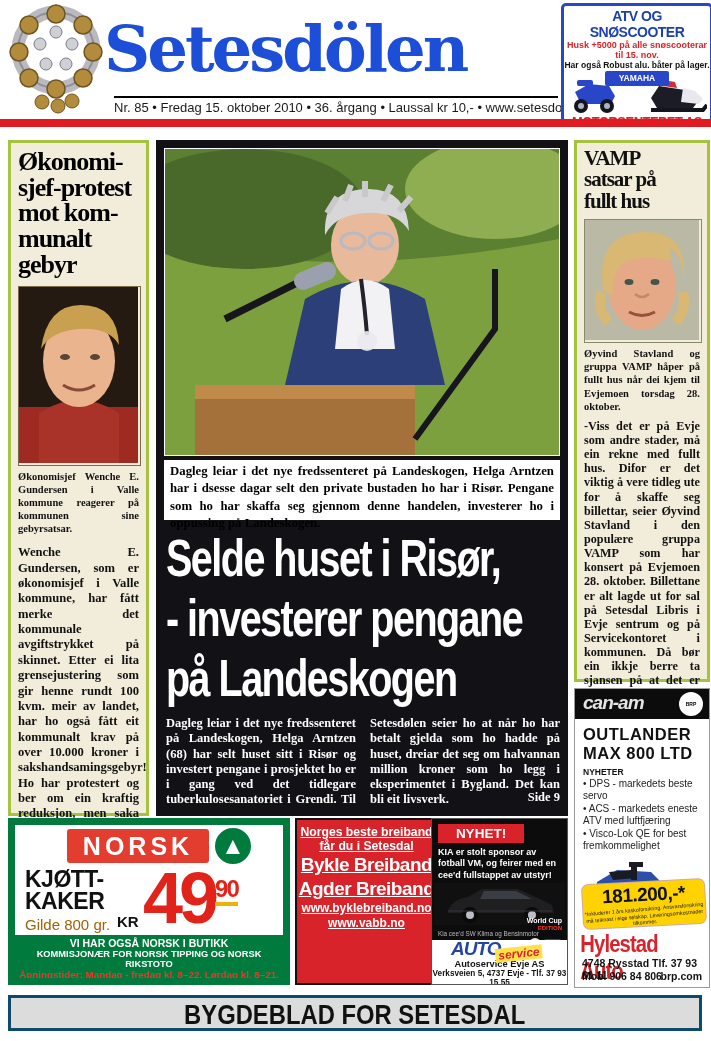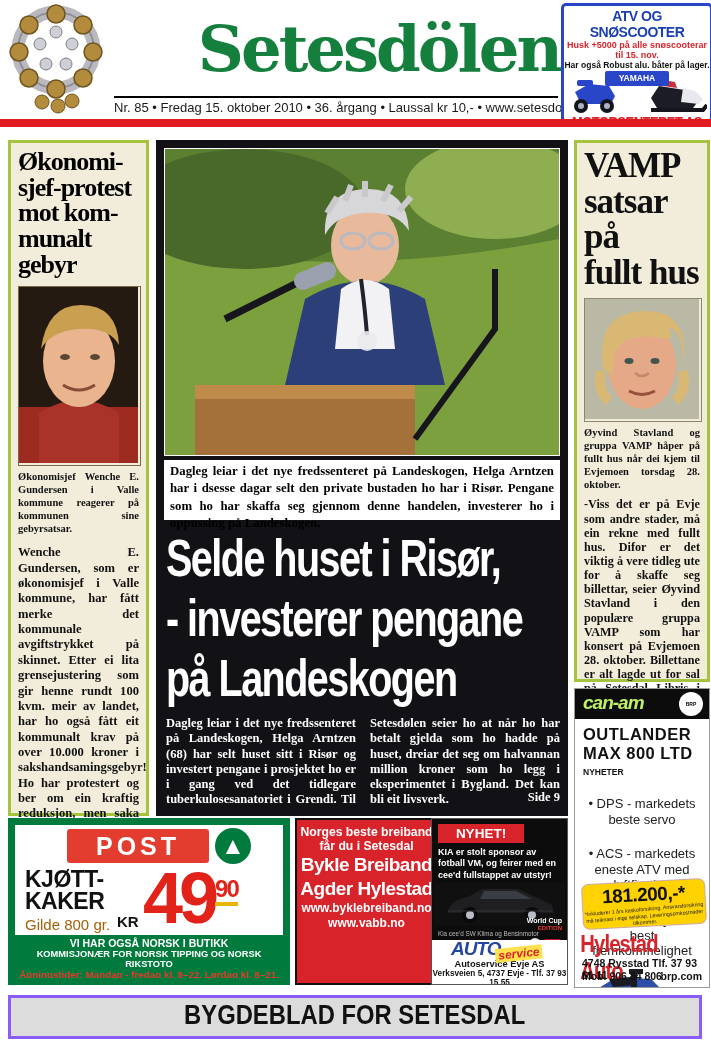--- a/index.html
+++ b/index.html
@@ -2,23 +2,23 @@
 <html><head>
 <meta charset="utf-8">
 <style>
   html,body{margin:0;padding:0;background:#888;}
   .page{position:relative;width:711px;height:1041px;background:#fff;overflow:hidden;
         font-family:"Liberation Serif",serif;color:#111;}
   .abs{position:absolute;}
 
   
   .m-logo{left:6px;top:2px;width:100px;height:112px;}
-  .m-title{left:104px;top:6px;width:456px;height:88px;text-align:right;
+  .m-title{left:104px;top:6px;width:456px;height:88px;text-align:left;
            font-family:"DejaVu Serif",serif;font-weight:bold;font-size:64px;line-height:86px;
-           letter-spacing:-3px;color:#15803d;}
+           letter-spacing:-3px;color:#1d4ed8;}
   .m-rule{left:114px;top:96px;width:444px;height:2px;background:#000;}
   .m-dateline{left:114px;top:100px;width:444px;font-family:"Liberation Sans",sans-serif;
               font-size:13px;color:#1a1a1a;white-space:nowrap;}
   .atv{left:561px;top:3px;width:146px;height:114px;border:3px solid #2a46c8;border-radius:5px;
        background:#fff;font-family:"Liberation Sans",sans-serif;text-align:center;overflow:hidden;}
   .atv-title{font-size:14px;font-weight:900;color:#1b3fae;letter-spacing:-0.5px;margin-top:2px;}
   .atv-l1{font-size:9px;font-weight:900;color:#d8232a;}
   .atv-l2{font-size:8.5px;font-weight:900;color:#111;}
   .atv-mid{position:relative;height:44px;}
   .yam{position:absolute;left:41px;top:1px;width:64px;height:15px;background:#2a46c8;color:#fff;
@@ -44,37 +44,37 @@
          text-align:justify;}
   .c-head{left:10px;top:388px;width:400px;color:#fff;font-family:"Liberation Sans",sans-serif;
           font-weight:bold;font-size:52px;line-height:60px;letter-spacing:-2px;white-space:nowrap;
           transform:scaleX(0.76);transform-origin:left top;}
   .c-body{left:10px;top:576px;width:394px;color:#fff;font-size:12.5px;font-weight:bold;
           line-height:1.22;text-align:justify;column-count:2;column-gap:14px;}
   .c-side{left:10px;top:650px;width:394px;color:#fff;font-size:12.5px;font-weight:bold;text-align:right;}
 
   
   .rightcol{left:574px;top:140px;width:136px;height:542px;padding:5px 7px;}
-  .rc-head{font-size:35px;font-weight:bold;line-height:1.02;letter-spacing:-1px;}
+  .rc-head{font-size:21px;font-weight:bold;line-height:1.02;letter-spacing:-1px;}
   .rc-photo{width:116px;height:122px;margin:7px 0 4px 0;border:1px solid #8a8a6a;}
   .rc-body{font-size:12.2px;font-weight:bold;line-height:1.16;text-align:justify;margin-top:6px;}
   .rc-side{font-weight:bold;text-align:right;font-size:12.2px;margin-top:-14px;}
 
   
   .canam{left:574px;top:688px;width:136px;height:300px;background:#fff;border:1px solid #9a9a9a;
          box-sizing:border-box;font-family:"Liberation Sans",sans-serif;overflow:hidden;}
   .ca-bar{height:30px;background:#0c0c0c;position:relative;}
-  .ca-brand{position:absolute;left:8px;top:3px;color:#bef264;font-size:19px;font-weight:900;
+  .ca-brand{position:absolute;left:8px;top:3px;color:#e5e5e5;font-size:19px;font-weight:900;
             font-style:italic;letter-spacing:-1px;}
   .ca-circ{position:absolute;right:6px;top:3px;width:24px;height:24px;border-radius:50%;
            background:#fff;color:#000;font-size:5px;font-weight:bold;text-align:center;line-height:24px;}
   .ca-model{font-size:16.5px;font-weight:bold;letter-spacing:0.5px;color:#111;line-height:1.15;
             margin:6px 0 0 8px;}
   .ca-ny{font-size:8.5px;font-weight:bold;margin:4px 0 0 8px;}
-  .ca-bul{font-size:13px;color:#222;margin:19px 0 0 8px;width:118px;line-height:1.2;text-align:center;}
+  .ca-bul{font-size:10px;color:#222;margin:1px 0 0 8px;width:118px;line-height:1.2;}
   .ca-img{margin:2px 0 0 4px;}
   .ca-tag{position:absolute;left:8px;top:193px;width:122px;height:44px;background:#ffd200;
           border-radius:6px;transform:rotate(-3deg);text-align:center;box-shadow:0 0 0 1px #caa;}
   .ca-price{font-size:19px;font-weight:900;color:#111;margin-top:2px;letter-spacing:-0.5px;}
   .ca-fine{font-size:5.3px;color:#222;line-height:1.25;transform:rotate(-2deg);}
   .ca-dealer{position:absolute;left:0;top:242px;width:136px;text-align:left;padding-left:6px;
              font-size:23px;font-weight:900;color:#d8232a;letter-spacing:-1px;
              transform:scaleX(0.88);transform-origin:left;}
   .ca-addr{position:absolute;left:7px;font-size:10.5px;font-weight:bold;color:#111;}
   .ca-site{position:absolute;right:7px;top:281px;font-size:10.5px;font-weight:900;}
@@ -99,21 +99,21 @@
   .sp-p-cents{font-size:24px;vertical-align:26px;border-bottom:4px solid #eab308;letter-spacing:-2px;}
   .sp-band{position:absolute;left:0;bottom:0;width:100%;height:43px;background:#007b3d;
            text-align:center;color:#fff;}
   .sp-i1{font-size:10.5px;font-weight:900;margin-top:2px;}
   .sp-i2{font-size:9.3px;font-weight:900;}
   .sp-hours{font-size:9.8px;font-weight:900;color:#e8392b;}
 
   
   .brei{left:295px;top:818px;width:143px;height:167px;background:#d8232a;border:2px solid #111;
         box-sizing:border-box;text-align:center;color:#fff;font-family:"Liberation Sans",sans-serif;
-        overflow:hidden;}
+        overflow:hidden;text-decoration:underline;}
   .br-intro{font-size:12.2px;font-weight:900;line-height:1.15;margin-top:5px;}
   .br-brand{font-size:19px;font-weight:900;letter-spacing:-0.5px;line-height:1.25;}
   .br-url{font-size:12px;font-weight:bold;line-height:1.25;}
 
   
   .kia{left:431px;top:818px;width:137px;height:167px;background:#0c0c0c;border:1px solid #555;
        box-sizing:border-box;font-family:"Liberation Sans",sans-serif;color:#fff;overflow:hidden;}
   .ki-badge{width:86px;height:19px;background:#d8232a;color:#fff;font-size:13.5px;font-weight:900;
             text-align:center;line-height:19px;margin:5px 0 0 6px;}
   .ki-pitch{font-size:9px;font-weight:bold;line-height:1.25;margin:4px 6px 0 6px;}
@@ -128,21 +128,21 @@
   .ki-band{position:absolute;left:0;bottom:0;width:100%;height:44px;background:#fff;color:#111;
            text-align:center;}
   .ki-auto{font-size:19px;font-weight:900;font-style:italic;color:#2446a0;letter-spacing:-1px;
            line-height:18px;display:inline-block;}
   .ki-serv{font-size:12px;font-weight:900;font-style:italic;color:#d8232a;display:inline-block;
            background:#ffe14d;padding:0 3px;transform:rotate(-6deg) translate(-6px,2px);}
   .ki-dealer{font-size:9.3px;font-weight:900;line-height:1.1;}
   .ki-addr{font-size:8.2px;font-weight:bold;}
 
   
-  .banner{left:8px;top:995px;width:694px;height:44px;background:#dcdcdc;border:3px solid #8b5cf6;
+  .banner{left:8px;top:995px;width:694px;height:36px;background:#dcdcdc;border:3px solid #0c4a6e;
           box-sizing:border-box;text-align:center;}
   .banner-text{font-family:"Liberation Sans",sans-serif;font-size:28px;font-weight:900;
                letter-spacing:0;line-height:34px;display:inline-block;transform:scaleX(0.85);}
 </style>
 </head>
 <body>
 
 <div class="page">
 
   <div class="abs m-logo">
@@ -328,21 +328,21 @@
       <div class="ca-fine">*Inkluderer 1 års kaskoforsikring. Ansvarsforsikring må teiknast i eige selskap. Leveringsomkostnader tilkommer.</div>
     </div>
     <div class="ca-dealer">Hylestad Auto</div>
     <div class="ca-addr" style="top:268px">4748 Rysstad Tlf. 37 93 61 11</div>
     <div class="ca-addr" style="top:281px">Mob. 906 84 806</div>
     <div class="ca-site">brp.com</div>
   </div>
 
   <div class="abs spar">
     <div class="sp-row">
-      <div class="sp-box">POST</div>
+      <div class="sp-box">NORSK</div>
       <div class="sp-circ">▲</div>
     </div>
     <div class="sp-mid">
       <div class="sp-prod">
         <span style="display:block">KJØTT-</span>
         <span style="display:block">KAKER</span>
       </div>
       <div class="sp-size">Gilde 800 gr.</div>
       <div class="sp-kr">KR</div>
       <div class="sp-price">
@@ -355,21 +355,21 @@
       <div class="sp-hours">Åpningstider:  Mandag - fredag kl. 8–22.  Lørdag kl. 8–21.</div>
     </div>
   </div>
 
   <div class="abs brei">
     <div class="br-intro">
       <span style="display:block">Norges beste breiband</span>
       <span style="display:block">får du i Setesdal</span>
     </div>
     <div class="br-brand">Bykle Breiband</div>
-    <div class="br-brand">Agder Hylestad</div>
+    <div class="br-brand">Agder Breiband</div>
     <div class="br-url">www.byklebreiband.no</div>
     <div class="br-url">www.vabb.no</div>
 
   </div>
 
   <div class="abs kia">
     <div class="ki-badge">NYHET!</div>
     <div class="ki-pitch">KIA er stolt sponsor av fotball VM, og feirer med en cee'd fullstappet av utstyr!</div>
     <div style="margin:2px 0 0 2px;">
       <svg width="131" height="42" viewBox="0 0 131 42">

